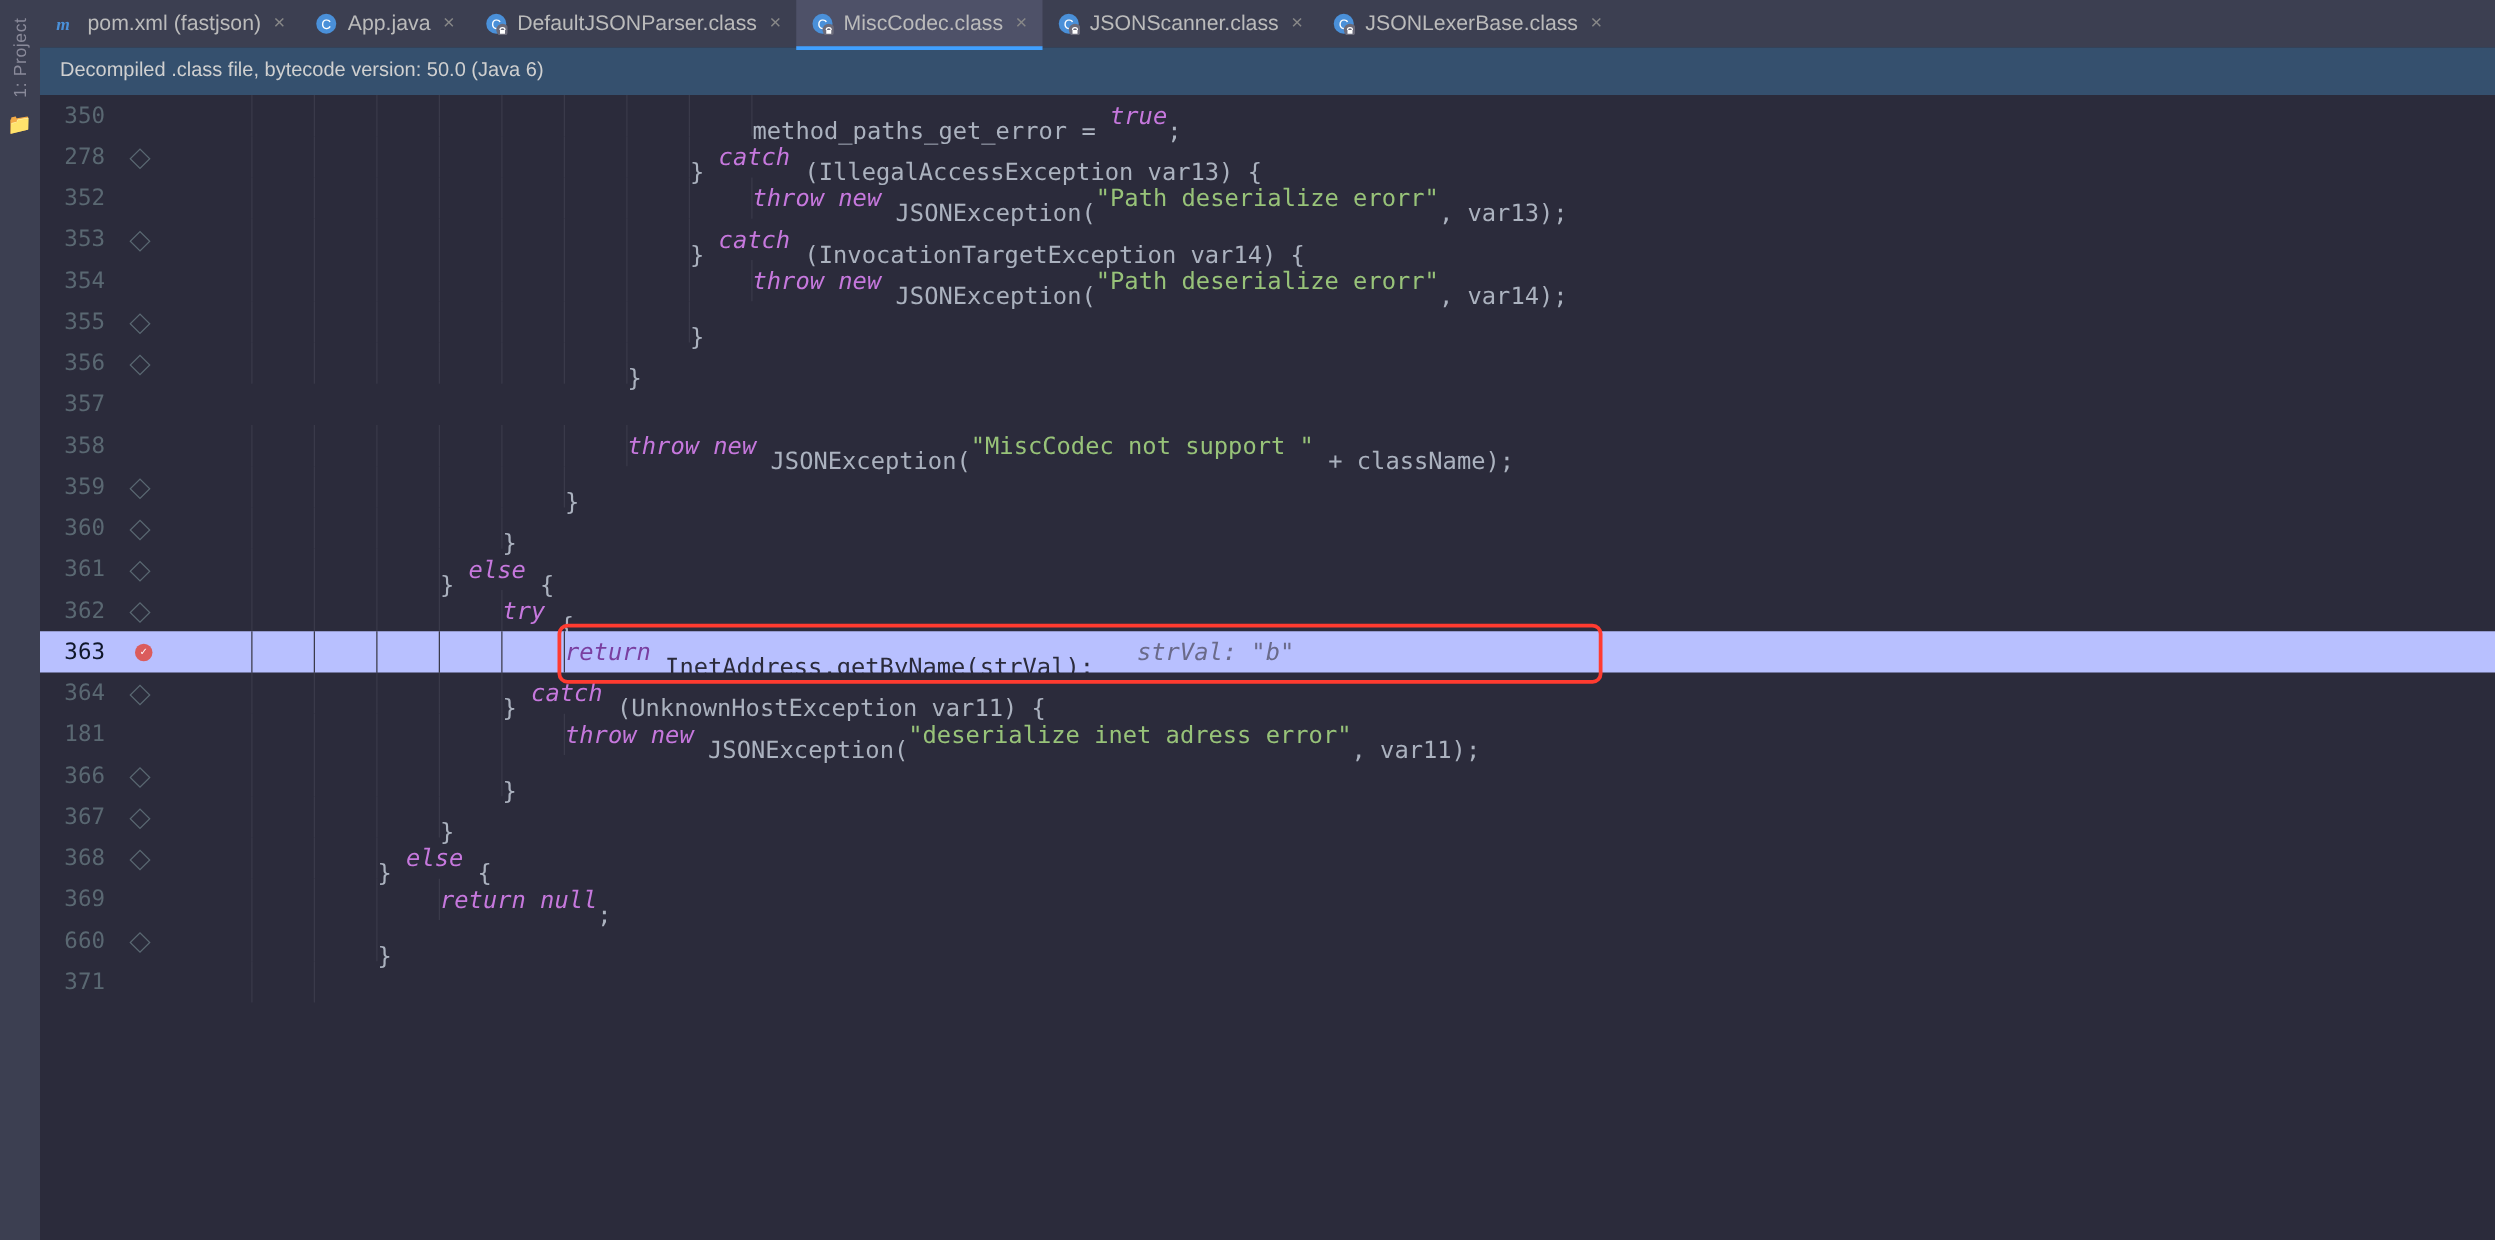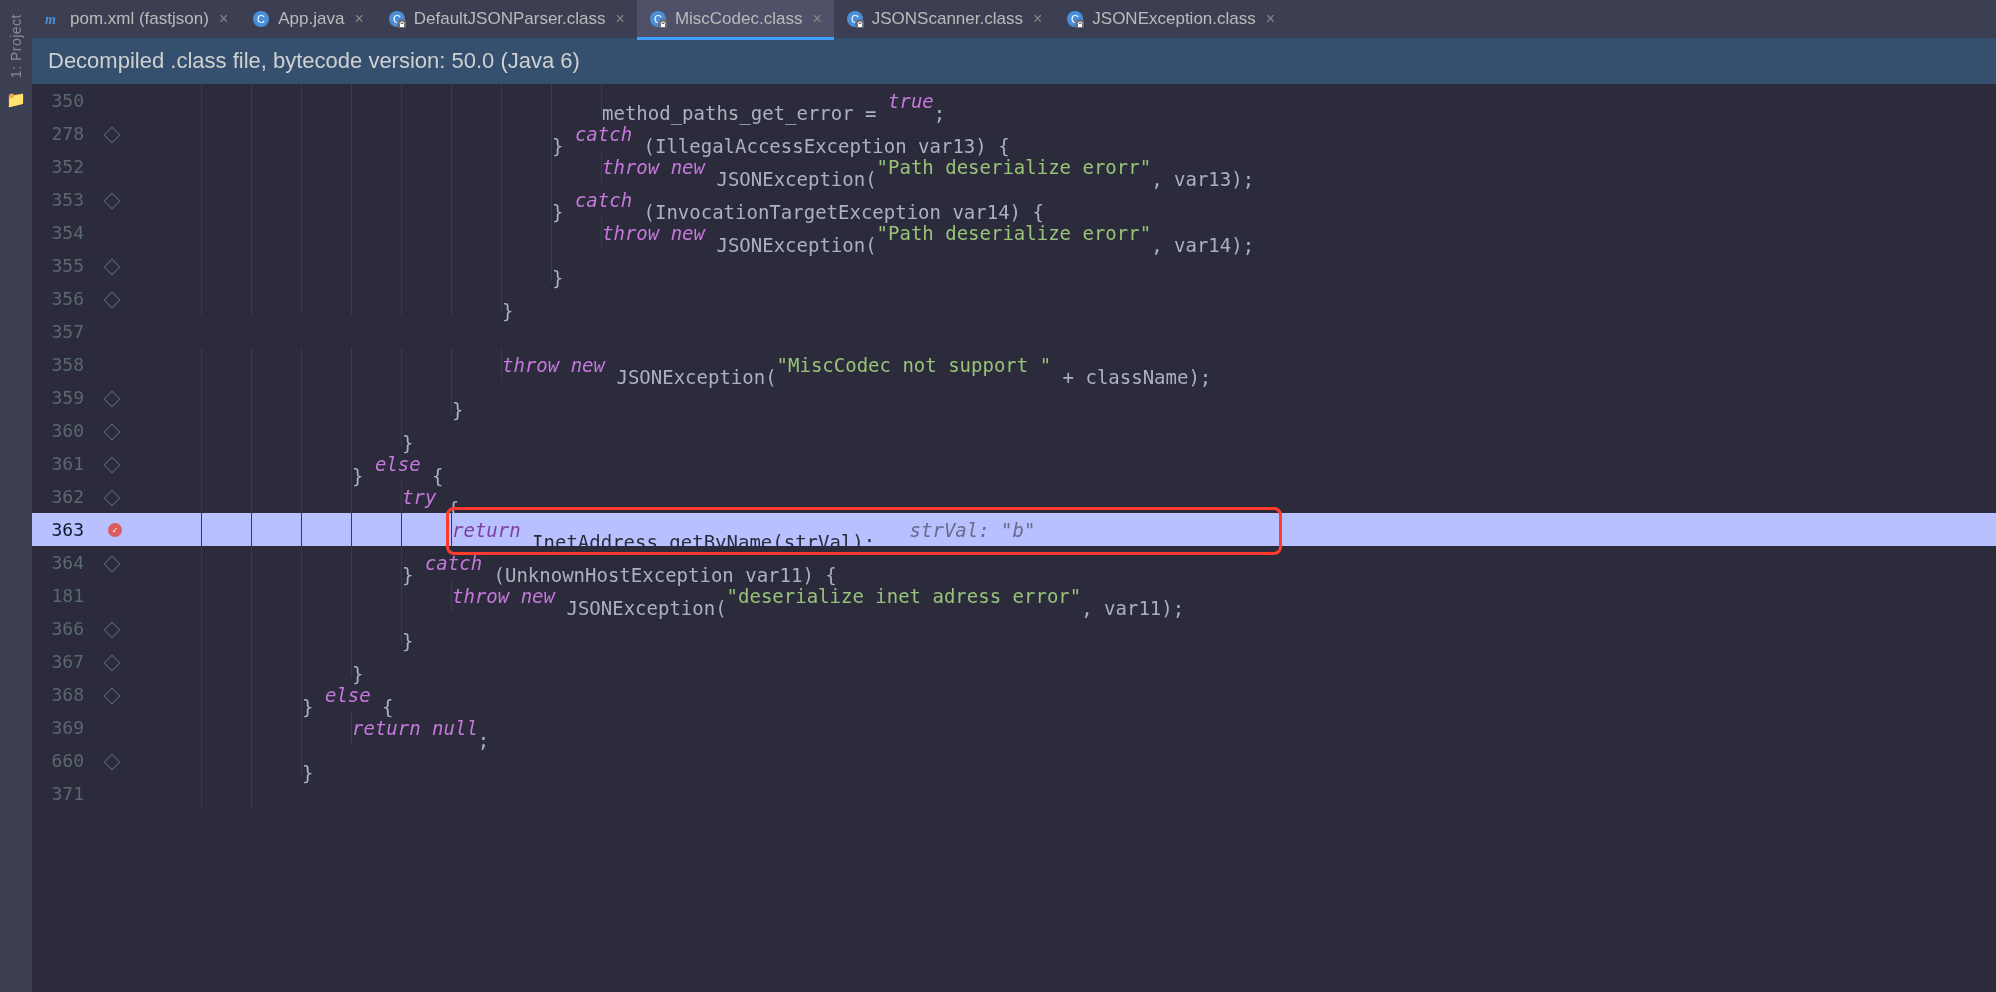--- a/index.html
+++ b/index.html
@@ -79,21 +79,21 @@
 .tab-close {
   color: #888;
   font-size: 16px;
   margin-left: 2px;
 }
 .banner {
   background: #35506e;
   color: #d0d0d0;
   padding: 10px 16px;
   font-family: -apple-system, 'Segoe UI', sans-serif;
-  font-size: 22px;
+  font-size: 16px;
 }
 .editor {
   flex: 1;
   display: flex;
   background: #2b2b3b;
   position: relative;
 }
 .gutter {
   width: 120px;
   background: #2b2b3b;
@@ -257,21 +257,21 @@
       <div class="tab">
         <span class="tab-icon">
           <svg width="18" height="18" viewBox="0 0 18 18">
             <circle cx="9" cy="9" r="8" fill="#4a90d9"></circle>
             <text x="5" y="13" font-size="11" fill="#fff">C</text>
             <circle cx="14" cy="14" r="5" fill="#6b6b7a"></circle>
             <path d="M12 14 a2 2 0 0 1 4 0" fill="none" stroke="#fff" stroke-width="1"></path>
             <rect x="12" y="14" width="4" height="3" fill="#fff"></rect>
           </svg>
         </span>
-        <span>JSONException.class</span>
+        <span>JSONLexerBase.class</span>
         <span class="tab-close">×</span>
       </div>
     </div>
   <div class="banner">Decompiled .class file, bytecode version: 50.0 (Java 6)</div>
   <div class="editor">
     <div class="gutter" id="gutter">
         <div class="line">
           <span class="line-num">350</span>
           <span class="fold"></span>
         </div>

